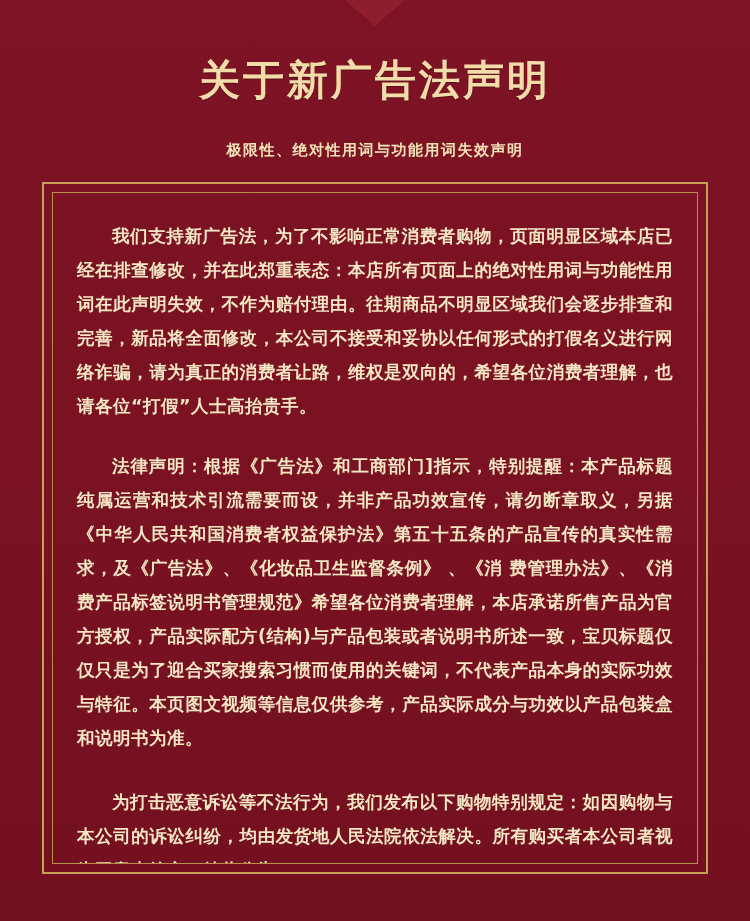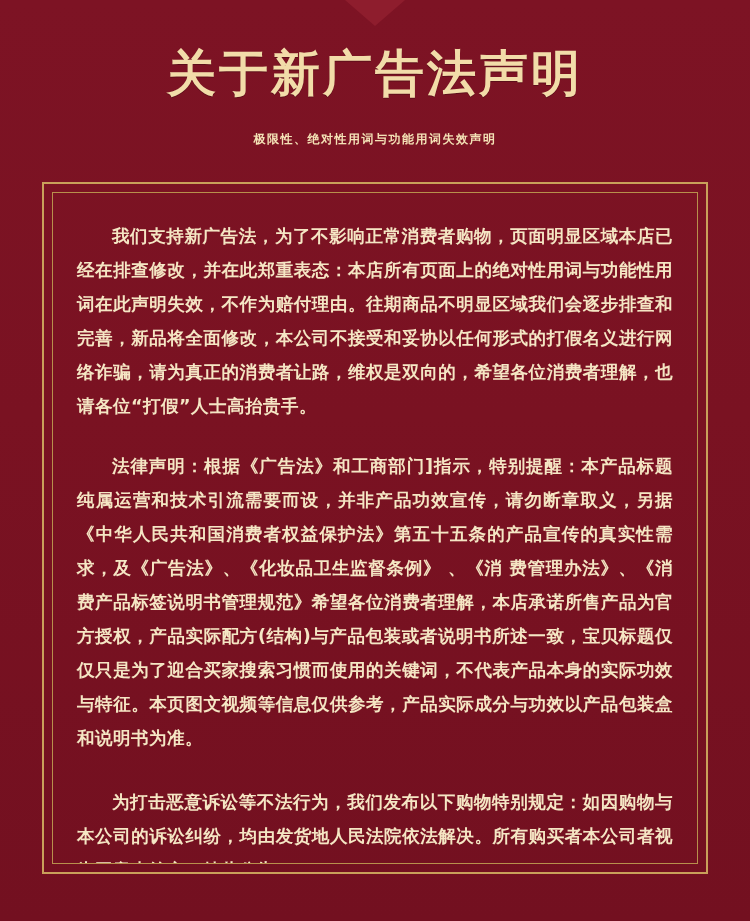--- a/index.html
+++ b/index.html
@@ -31,33 +31,32 @@
     height: 0;
     border-left: 30px solid transparent;
     border-right: 30px solid transparent;
     border-top: 26px solid #8e1d2d;
   }
   .header {
     padding-top: 48px;
     text-align: center;
   }
   .title {
-    font-size: 49px;
+    font-size: 41px;
     font-weight: bold;
     letter-spacing: 3px;
     color: #f0d9a8;
     color: #f2dca9;
-    margin: 0;
+    margin: 8px;
     line-height: 1.2;
     text-shadow: 0 1px 0 rgba(0,0,0,0.25);
-    font-family: Liberation Mono, monospace;
   }
   .subtitle {
-    margin-top: 24px;
-    font-size: 12px;
+    margin-top: 36px;
+    font-size: 15px;
     font-weight: bold;
     letter-spacing: 1.5px;
     color: #f4e2b6;
   }
   .outer-frame {
     position: absolute;
     left: 42px;
     top: 182px;
     width: 666px;
     height: 692px;

